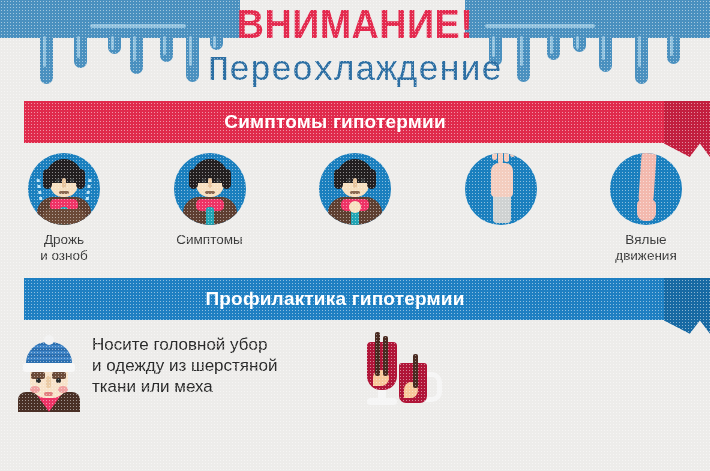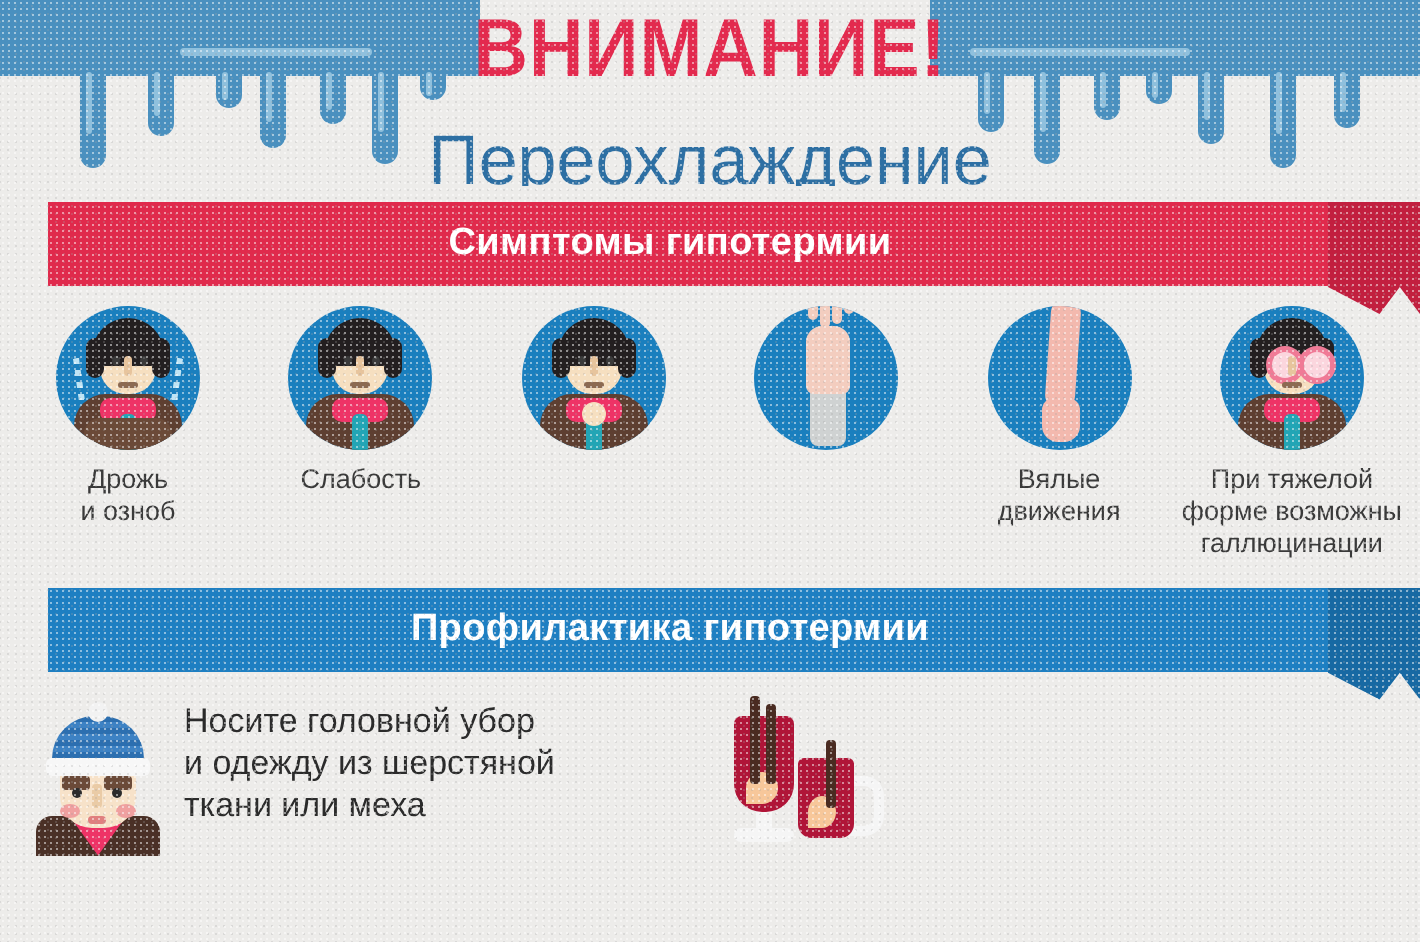--- a/index.html
+++ b/index.html
@@ -34,22 +34,22 @@
   .hdr-right .slab{right:-20px;width:265px;border-radius:0 0 14px 0;}
 
   .title-wrap{position:absolute;left:0;right:0;top:0;text-align:center;z-index:12;}
   .title-main{
     font-size:41px;font-weight:bold;color:#e32a4e;
     letter-spacing:.5px;line-height:1;margin-top:4px;
     font-family:"Liberation Sans", sans-serif;
     transform:scaleX(.92);
   }
   .title-sub{
-    font-size:35px;color:#2d6fa3;line-height:1.05;margin-top:18px;
-    font-family:Liberation Sans, sans-serif;
+    font-size:35px;color:#2d6fa3;line-height:1.05;margin-top:8px;
+    font-family:Liberation Mono, monospace;
     letter-spacing:0px;
   }
 
   
   .ribbon{position:relative;height:42px;margin-top:8px;}
   .ribbon .band{
     position:absolute;left:0;right:44px;top:0;height:42px;
     display:flex;align-items:center;justify-content:center;margin-left:24px;
   }
   .ribbon .label{
@@ -268,21 +268,21 @@
     <div class="circle">
       <div class="p-coat"></div>
       <div class="p-hair"></div>
         <div class="p-face"></div>
       <div class="p-eye l"></div>
         <div class="p-eye r"></div>
       <div class="p-nose"></div>
         <div class="p-mouth"></div>
       <div class="p-scarf"></div>
     </div>
-    <div class="sym-label">Слабость</div>
+    <div class="sym-label">Симптомы</div>
   </div>
 
   <div class="sym">
     <div class="circle">
       <div class="p-coat"></div>
       <div class="p-hair"></div>
         <div class="p-face"></div>
       <div class="p-eye l"></div>
         <div class="p-eye r"></div>
       <div class="p-nose"></div>
@@ -305,35 +305,20 @@
 
   <div class="sym">
     <div class="circle">
       <div class="arm"></div>
       <div class="arm-hand"></div>
     </div>
     <div class="sym-label">Вялые
 движения</div>
   </div>
 
-  <div class="sym">
-    <div class="circle">
-      <div class="p-coat"></div>
-      <div class="p-hair"></div>
-        <div class="p-face"></div>
-      <div class="p-eyering l"></div>
-        <div class="p-eyering r"></div>
-      <div class="p-nose"></div>
-        <div class="p-mouth"></div>
-      <div class="p-scarf"></div>
-    </div>
-    <div class="sym-label">При тяжелой
-форме возможны
-галлюцинации</div>
-  </div>
 
 </div>
 
 <div class="ribbon ribbon-blue" style="margin-top:14px;">
   <div class="band">
       <div class="label">Профилактика гипотермии</div>
     </div>
   <div class="tail"></div>
 </div>
 

